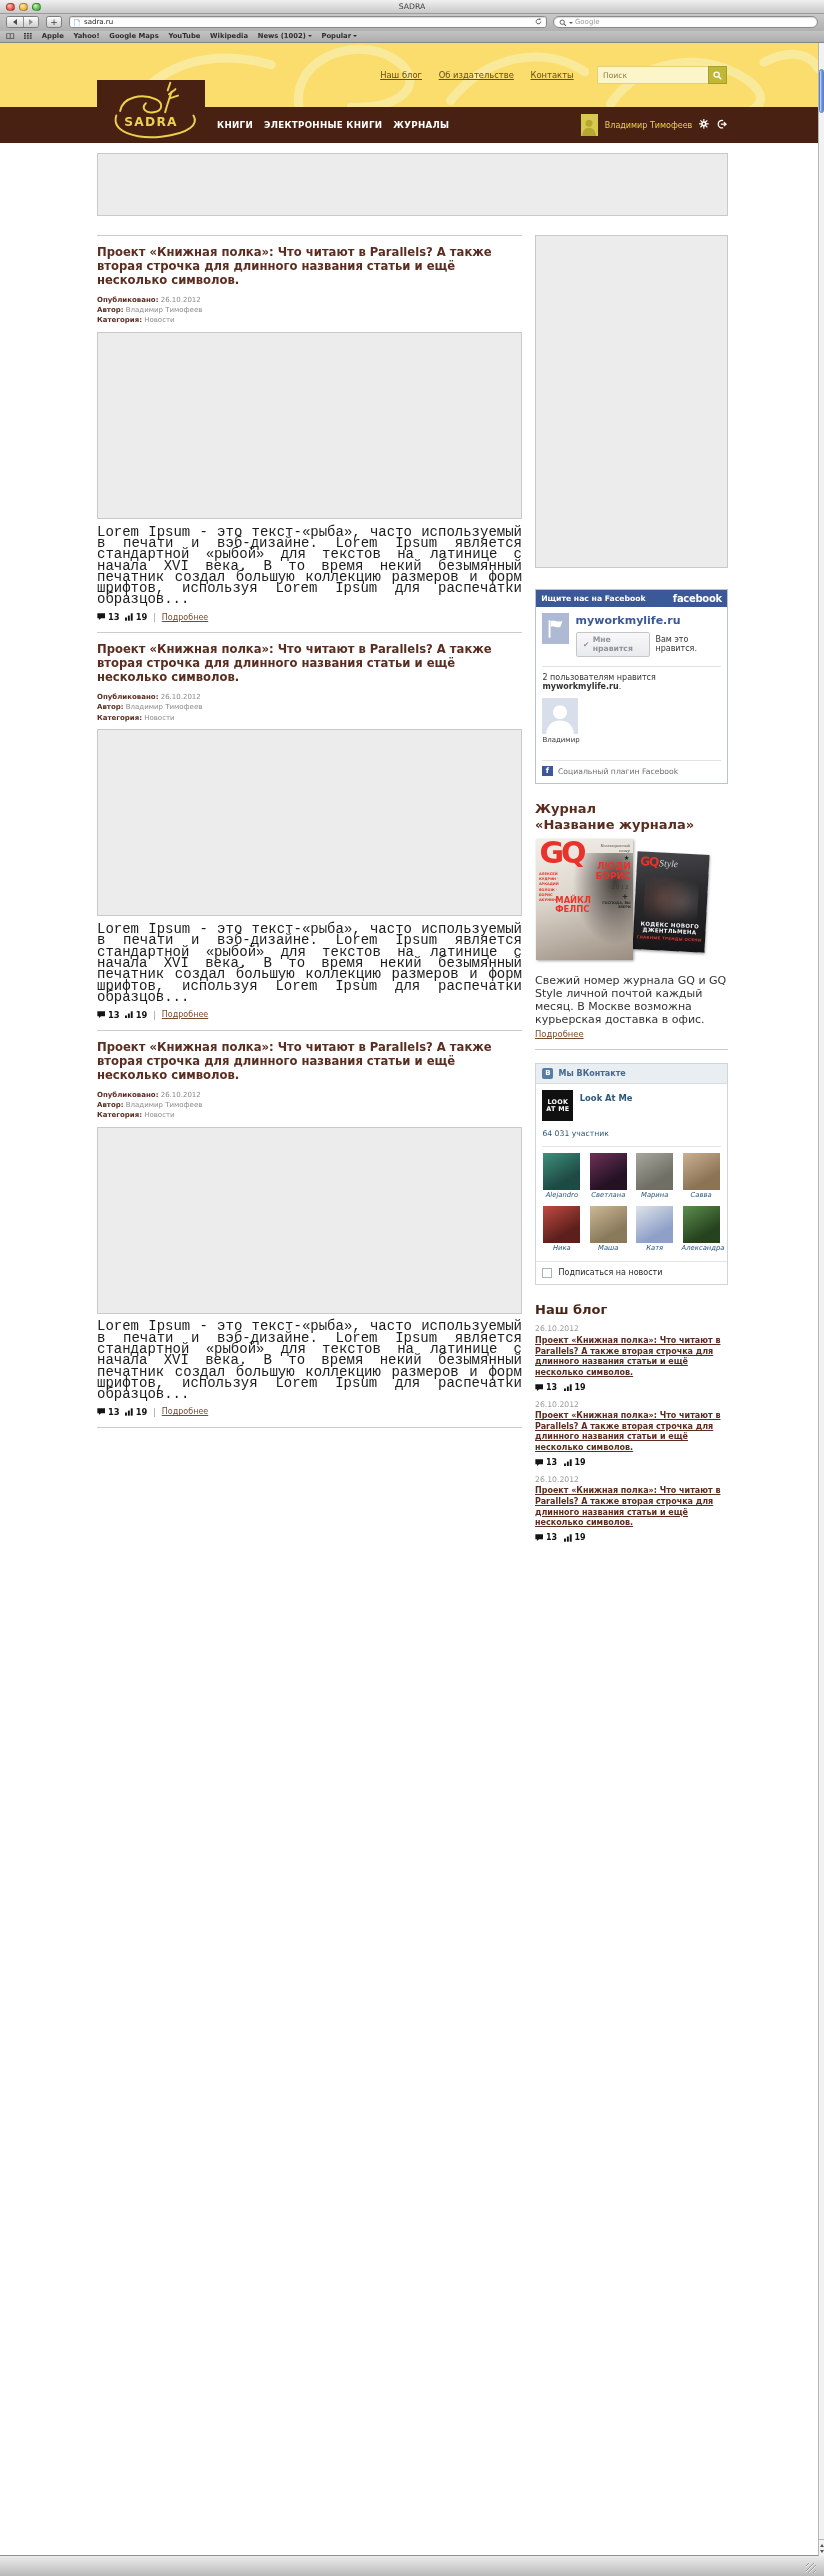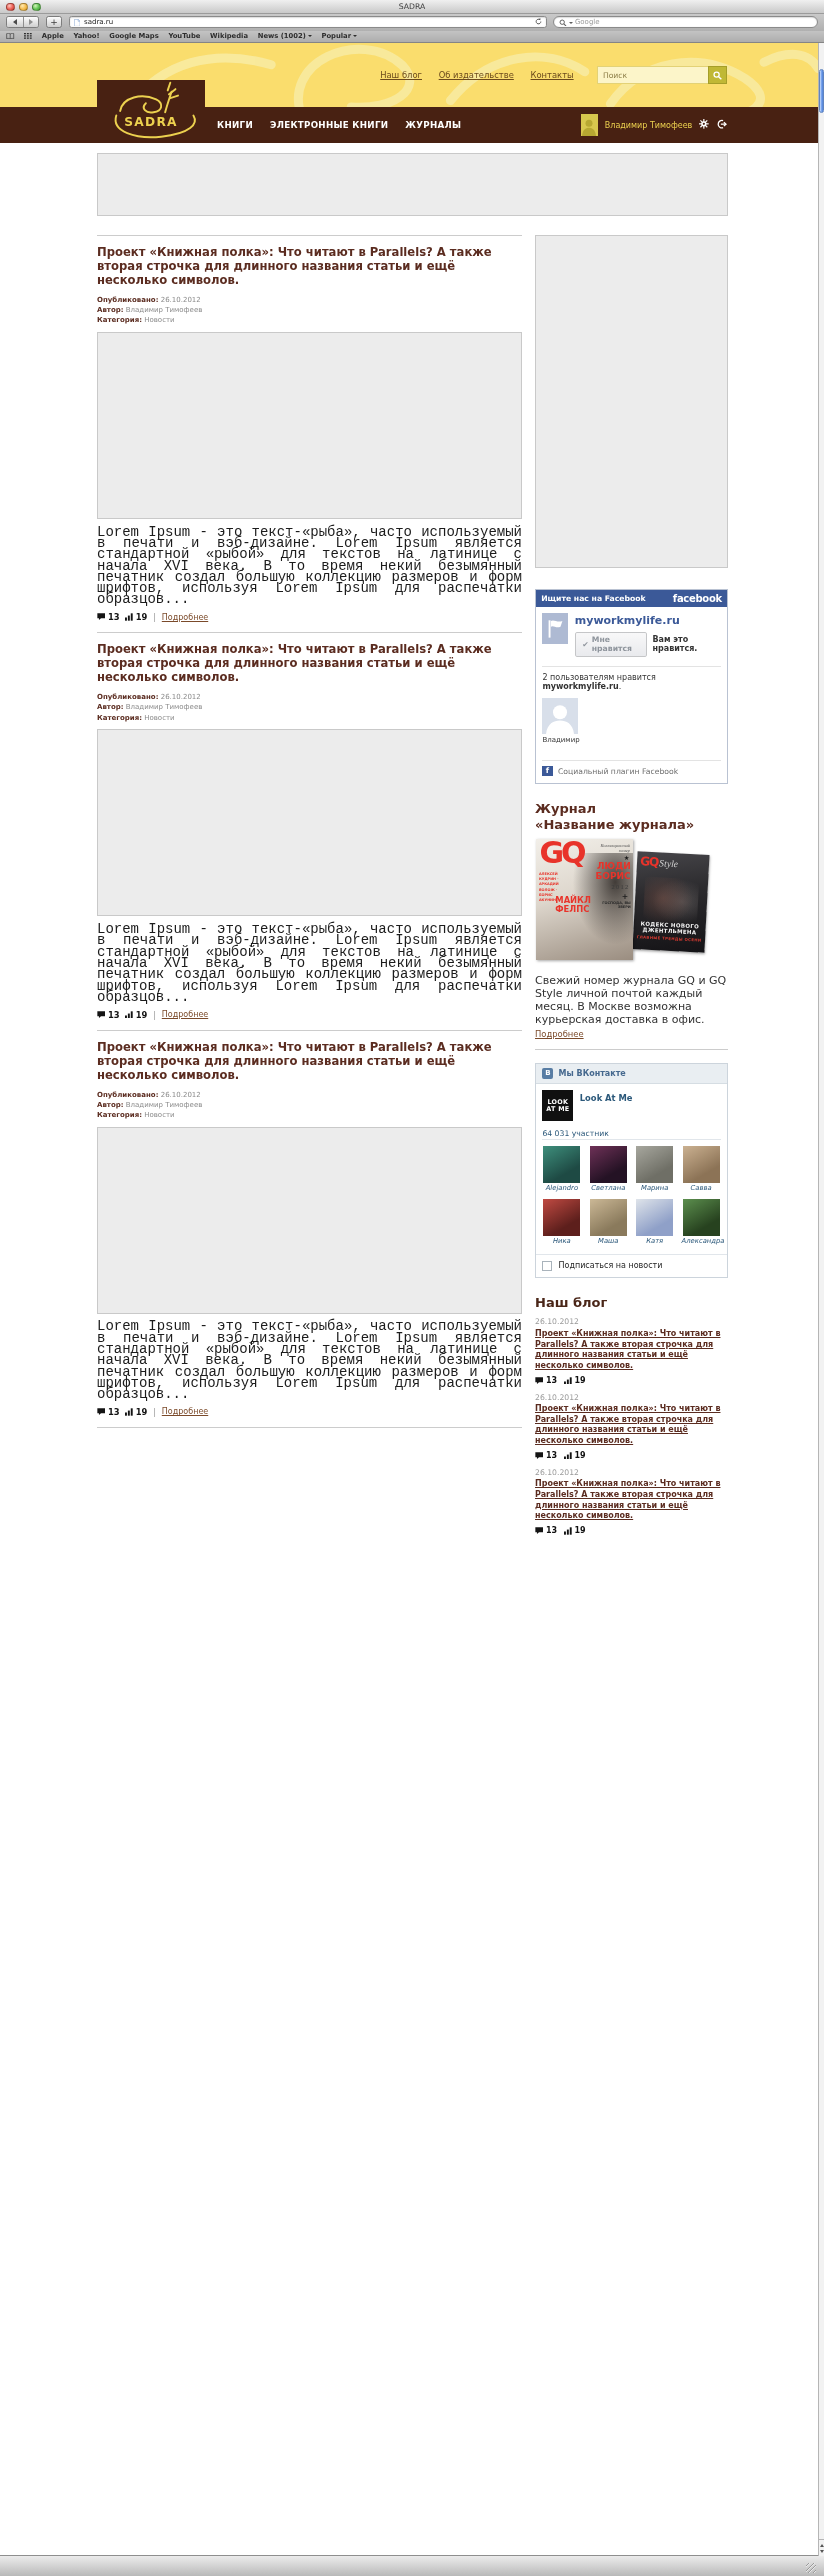--- a/index.html
+++ b/index.html
@@ -55,21 +55,21 @@
   .header-row { position:absolute; right:97px; top:0; height:64px; display:flex; align-items:center; gap:16.7px; }
   .header-link { color:#6b4a1c; font-size:8.4px; text-decoration:underline; white-space:nowrap; }
   .hsearch { display:flex; margin-left:6.4px; }
   .hsearch input { width:111px; height:18px; background:#fcf5c9; border:0.6px solid #e3d276; border-right:none;
     padding:0 5.2px; font-size:7.7px; color:#6f6233; outline:none; font-family:"DejaVu Sans","Liberation Sans",sans-serif; }
   .hsearch input::placeholder { color:#8d7f48; }
   .hsearch button { width:19.3px; height:18px; background:#c0b835; border:0.6px solid #a59e29;
     display:flex; align-items:center; justify-content:center; }
 
   .mainnav { height:36px; background:#482112; position:relative; display:flex; align-items:center; }
-  .nav-items { display:flex; gap:17px; margin-left:217px; }
+  .nav-items { display:flex; gap:11px; margin-left:217px; }
   .nav-link { color:#fff; font-weight:bold; font-size:8.7px; letter-spacing:0.3px; text-decoration:none; white-space:nowrap; }
   .nav-user { position:absolute; right:97px; top:0; height:36px; display:flex; align-items:center; gap:7px; }
   .user-avatar { width:16.7px; height:22px; background:#d8c84e; display:flex; align-items:flex-end; justify-content:center; overflow:hidden; }
   .user-name { color:#ecd14f; font-size:8px; white-space:nowrap; }
 
   .logo { position:absolute; left:97px; top:37px; width:108px; height:62px; background:#482112; z-index:6; }
 
   .main { width:631px; margin-left:97px; }
   .banner { margin-top:9.7px; height:63px; background:#ececec; border:0.6px solid #c9c9c9; }
   .columns { display:flex; justify-content:space-between; margin-top:19.3px; align-items:flex-start; }
@@ -97,21 +97,21 @@
     align-items:center; padding:0 5.2px; }
   .fb-head-title { font-size:7.7px; font-weight:bold; }
   .fb-brand { font-size:10px; font-weight:bold; letter-spacing:-0.3px; }
   .fb-body { padding:6.4px 6.4px 5.2px; }
   .fb-toprow { display:flex; gap:6.4px; }
   .fb-flag { width:31px; height:31px; background:#aebad3; display:flex; align-items:center; justify-content:center; }
   .fb-page-name { color:#3b5998; font-weight:bold; font-size:11px; margin:0.6px 0 5.2px; }
   .fb-like-row { display:flex; gap:5.2px; align-items:center; }
   .fb-like-btn { border:0.6px solid #c5c6c8; background:linear-gradient(#f8f8f9,#e9eaed); color:#8e949c;
     font-weight:bold; font-size:7.7px; padding:2.6px 6.4px; border-radius:1.9px; display:flex; gap:3.2px; align-items:center; }
-  .fb-you-like { font-weight:bold; color:#333; font-size:8px; }
+  .fb-you-like { font-weight:normal; color:#333; font-size:8px; }
   .fb-div { border-top:0.6px solid #e3e3e3; margin:9px 0 6.4px; }
   .fb-likes-line { font-size:8px; color:#333; }
   .fb-likes-line b { color:#333; }
   .fb-friend { margin-top:6.4px; width:36px; }
   .fb-avatar { width:36px; height:36px; background:#d8dfea; overflow:hidden; display:flex; align-items:flex-end; justify-content:center; }
   .fb-friend-name { font-size:7px; color:#333; margin-top:2.6px; }
   .fb-footer { border-top:0.6px solid #e3e3e3; margin-top:15.5px; padding:5.2px 0 1.3px; display:flex; gap:5.2px;
     align-items:center; font-size:7.7px; color:#6d6d6d; }
   .fb-f-icon { width:10.3px; height:10.3px; background:#3b5998; color:#fff; font-weight:bold; font-size:7.7px;
     text-align:center; line-height:9.7px; flex:0 0 10.3px; }
@@ -159,21 +159,21 @@
   .vk-head { height:19.3px; background:#e9eef2; border-bottom:0.6px solid #d5dde3; display:flex;
     align-items:center; gap:5.2px; padding:0 6.4px; }
   .vk-b-icon { width:11px; height:11px; background:#587da4; border-radius:1.9px; color:#fff; font-weight:bold;
     font-size:7px; text-align:center; line-height:11px; }
   .vk-head-title { color:#45688e; font-weight:bold; font-size:8px; }
   .vk-body { padding:6.4px 6.4px 2.6px; }
   .vk-toprow { display:flex; gap:6.4px; }
   .vk-logo { width:31px; height:31px; background:#101010; color:#fff; display:flex; flex-direction:column;
     align-items:center; justify-content:center; font-weight:bold; font-size:6.4px; line-height:7px; letter-spacing:0.3px; }
   .vk-group-name { color:#2b587a; font-weight:bold; font-size:8.4px; margin-top:2.6px; }
-  .vk-members { color:#2b587a; font-size:7.7px; margin-top:7.7px; padding-bottom:1px; border-bottom:0.6px solid #e1e6eb; }
+  .vk-members { color:#2b587a; font-size:7.7px; margin-top:7.7px; padding-bottom:8px; border-bottom:0.6px solid #e1e6eb; }
   .vk-grid { display:flex; flex-wrap:wrap; justify-content:space-between; margin-top:6.4px; }
   .vk-person { width:39px; text-align:center; margin-bottom:6.4px; }
   .vk-photo { width:37px; height:37px; margin:0 auto; }
   .p0{background:linear-gradient(150deg,#3e8f7c,#1e4a44 70%);} .p1{background:linear-gradient(150deg,#6e3157,#241224 70%);}
   .p2{background:linear-gradient(150deg,#a7a79e,#6f6f66 70%);} .p3{background:linear-gradient(150deg,#cbb191,#8c7356 70%);}
   .p4{background:linear-gradient(150deg,#c04a42,#5d1f1c 70%);} .p5{background:linear-gradient(150deg,#cbb896,#8a7a5c 70%);}
   .p6{background:linear-gradient(150deg,#dfe4ea,#8fa0c8 70%);} .p7{background:linear-gradient(150deg,#5c8f4e,#27421f 70%);}
   .vk-person-name { font-size:6.8px; color:#2b587a; margin-top:1px; white-space:nowrap;font-style:italic; }
   .vk-foot { border-top:0.6px solid #e1e6eb; padding:6.4px; display:flex; gap:6.4px; align-items:center;
     font-size:8px; color:#1f1f1f; }

